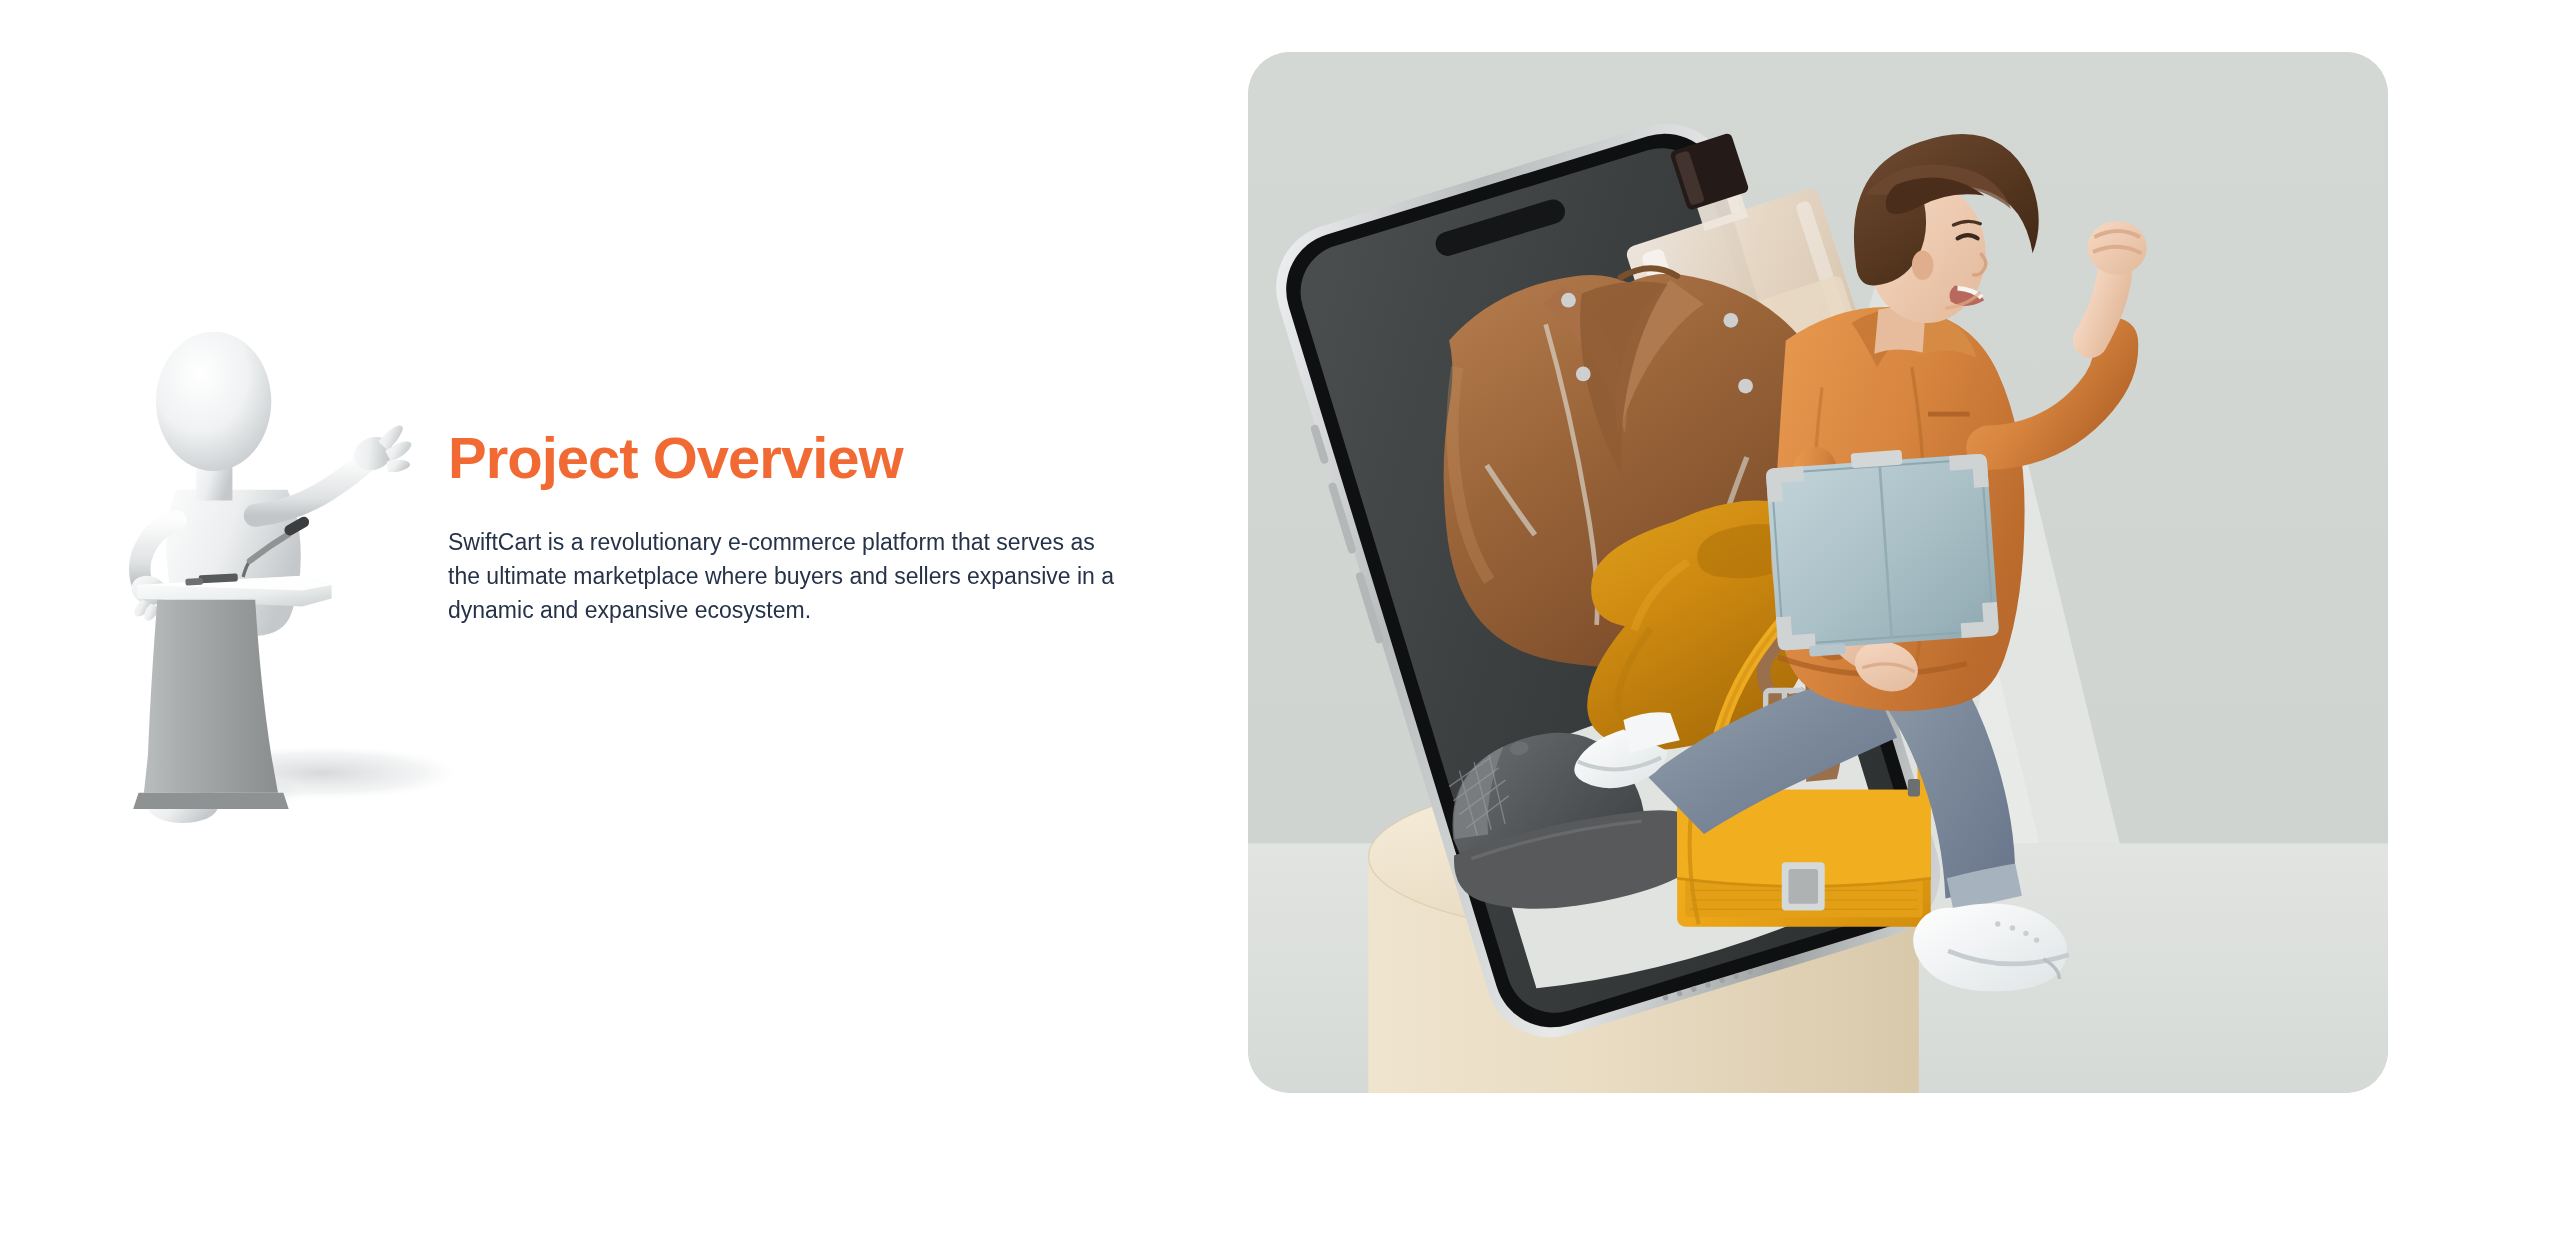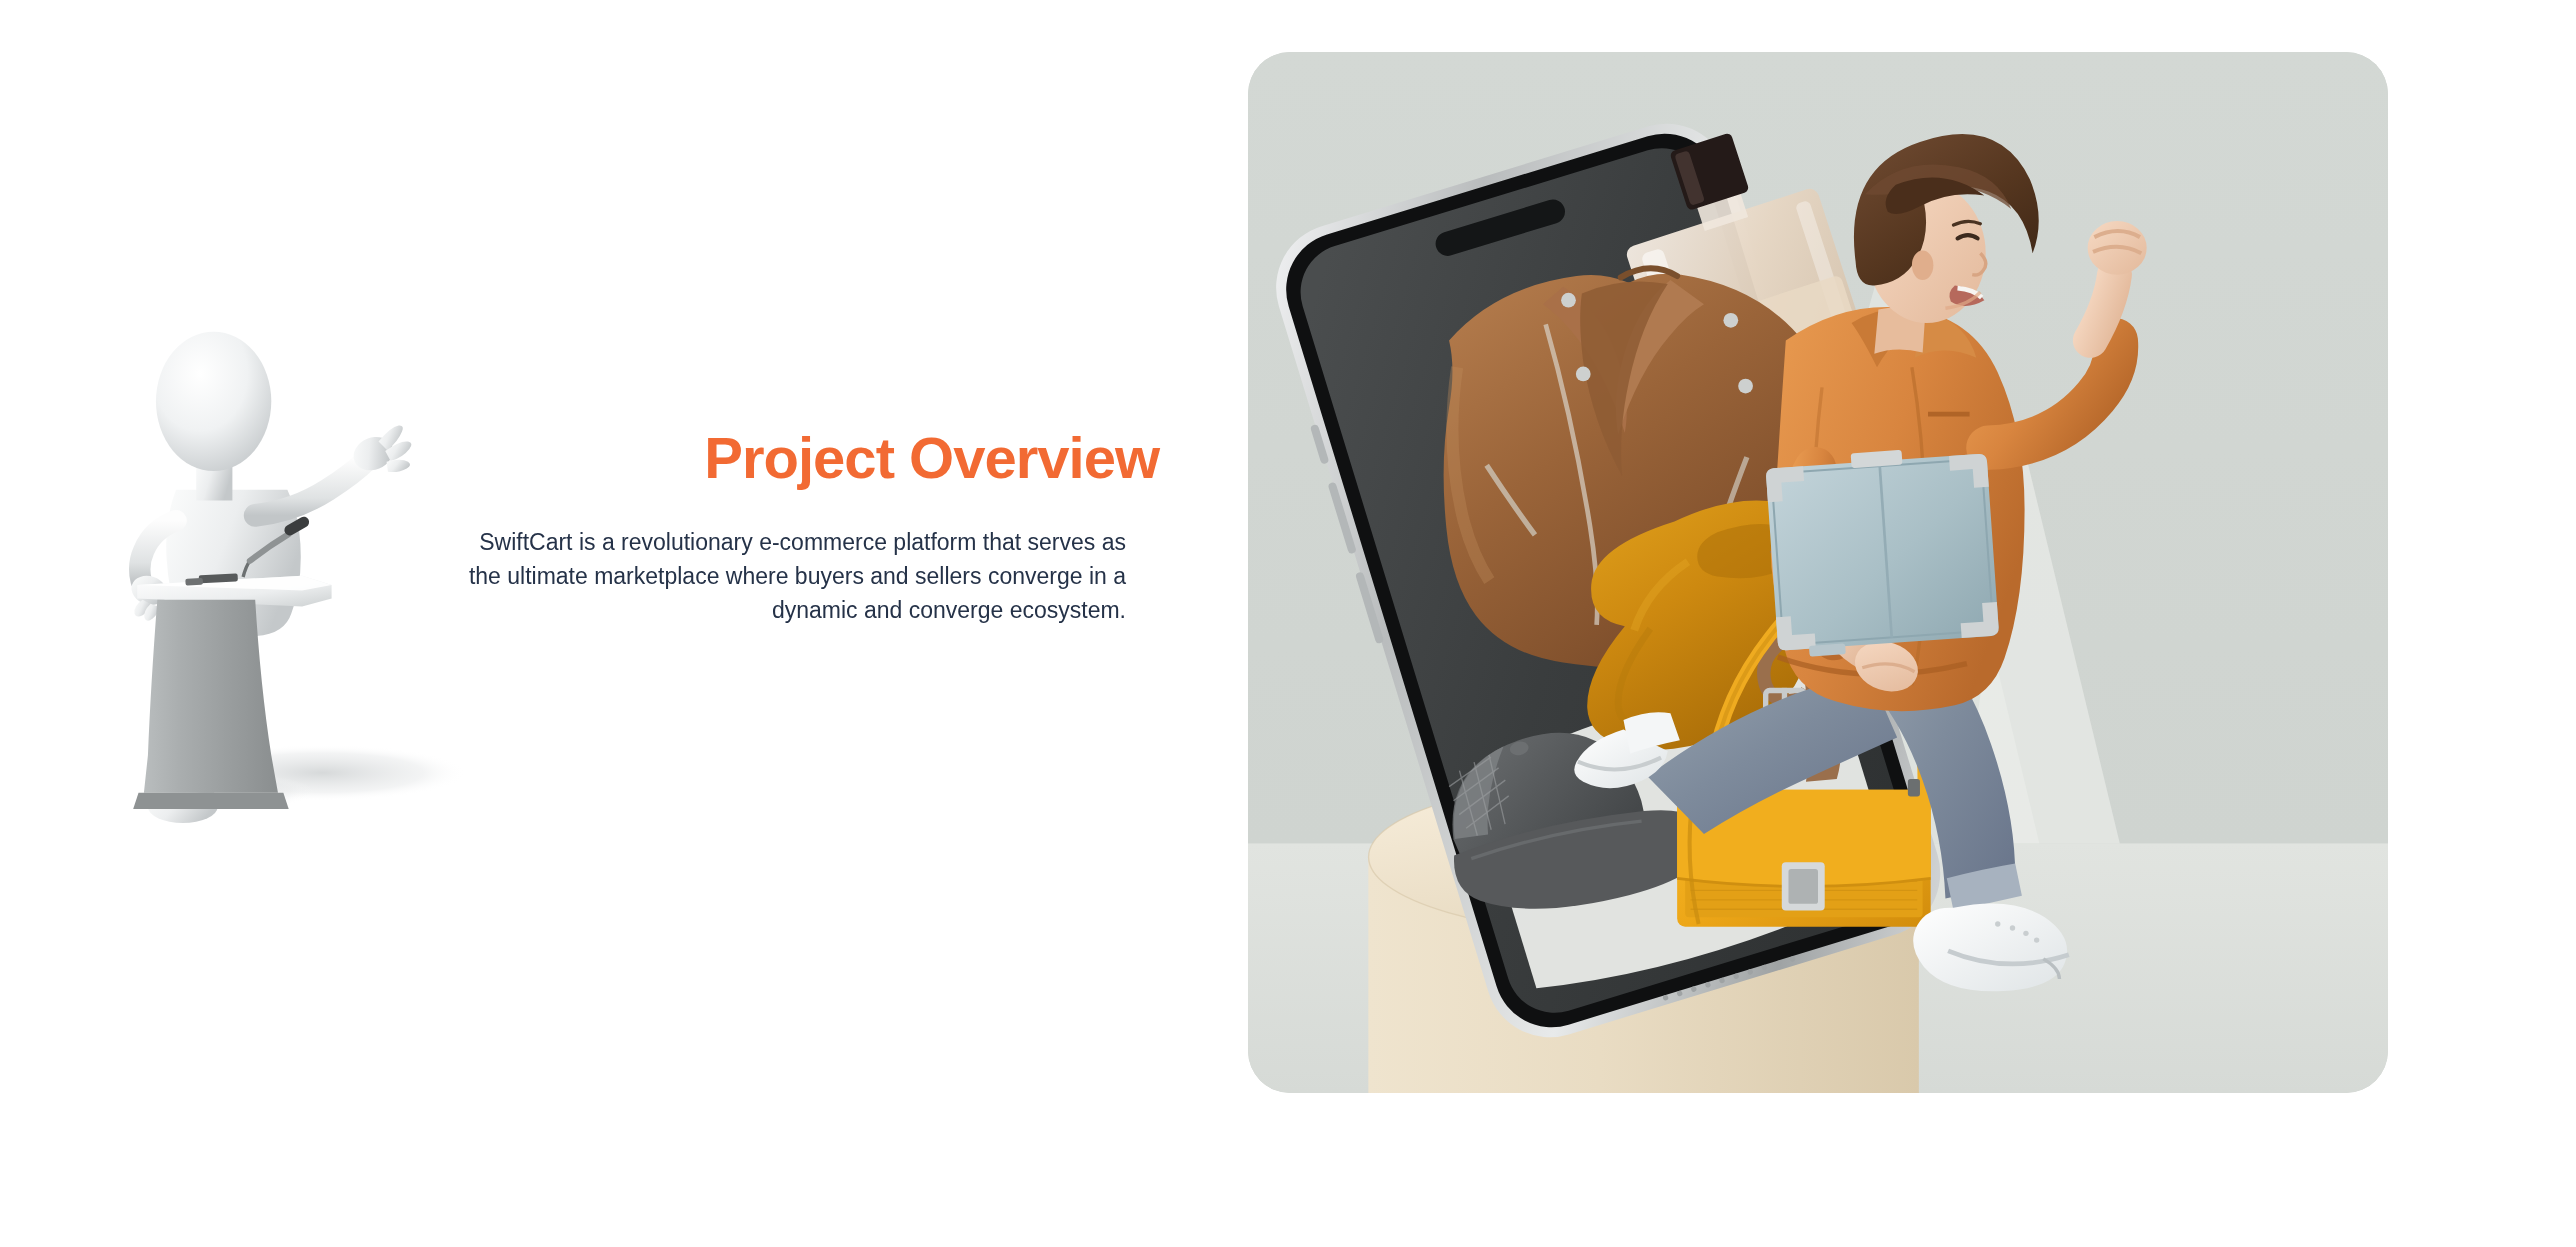--- a/index.html
+++ b/index.html
@@ -12,21 +12,21 @@
   }
 
   .slide { position: relative; width: 2576px; height: 1248px; background: #ffffff; }
 
   
   .left-col { position: absolute; left: 0; top: 0; width: 1208px; height: 1248px; }
 
   .mascot { position: absolute; left: 101px; top: 322px; width: 362px; height: 510px; }
   .mascot svg { width: 100%; height: 100%; display: block; }
 
-  .copy { position: absolute; left: 448px; top: 429px; width: 711px; text-align: right; }
+  .copy { position: absolute; left: 448px; top: 429px; width: 711px; }
   .headline {
     font-size: 58px;
     font-weight: 700;
     letter-spacing: -1px;
     line-height: 1.0;
     color: #f26a33;
     font-stretch: condensed;
     white-space: nowrap;
   }
   .body-copy {
@@ -137,21 +137,21 @@
           </g>
 
           <rect x="146" y="376" width="58" height="12" rx="3" fill="#575a5b" transform="rotate(-3 175 382)"></rect>
           <rect x="126" y="382" width="26" height="10" rx="3" fill="#6e7172" transform="rotate(-3 139 387)"></rect>
         </g>
       </svg>
     </div>
 
     <div class="copy">
       <h1 class="headline">Project Overview</h1>
-      <p class="body-copy">SwiftCart is a revolutionary e-commerce platform that serves as the ultimate marketplace where buyers and sellers converge in a dynamic and converge ecosystem.</p>
+      <p class="body-copy">SwiftCart is a revolutionary e-commerce platform that serves as the ultimate marketplace where buyers and sellers expansive in a dynamic and expansive ecosystem.</p>
     </div>
   </div>
 
   <div class="hero-card">
     <svg class="hero-svg" viewBox="0 0 1700 1552" preserveAspectRatio="xMidYMid slice" xmlns="http://www.w3.org/2000/svg" aria-hidden="true">
       <defs>
         <linearGradient id="wallG" x1="0%" y1="0%" x2="0%" y2="100%">
           <stop offset="0%" stop-color="#d3d8d4"></stop>
           <stop offset="100%" stop-color="#cfd4d0"></stop>
         </linearGradient>

